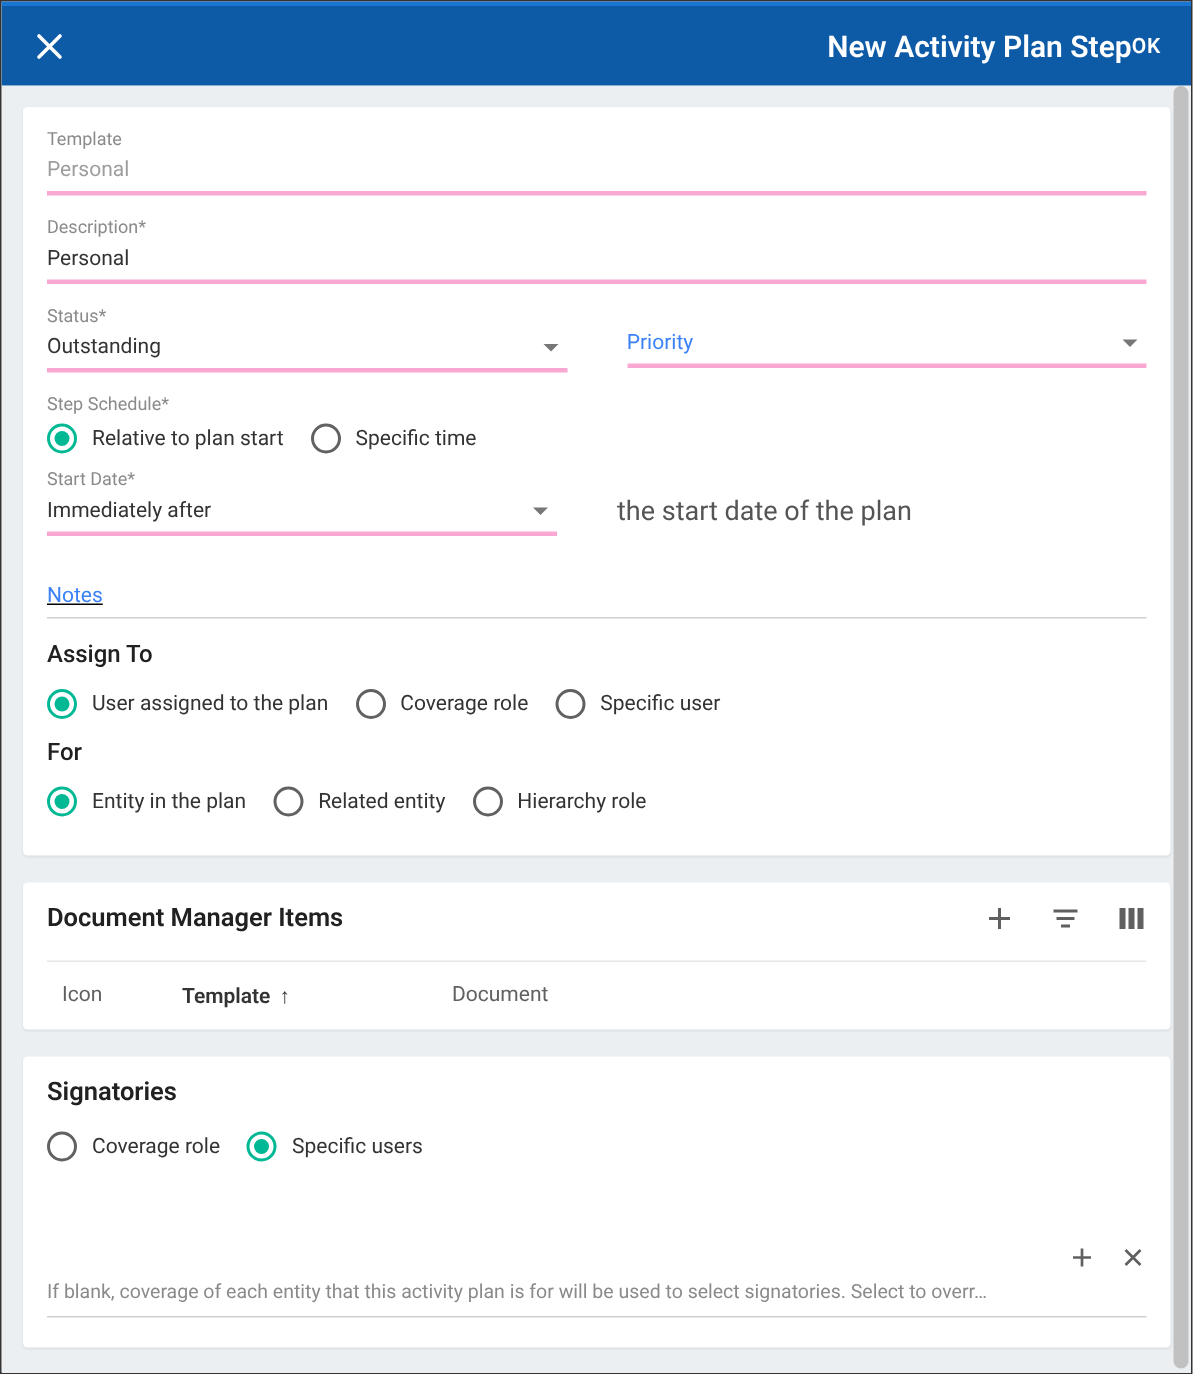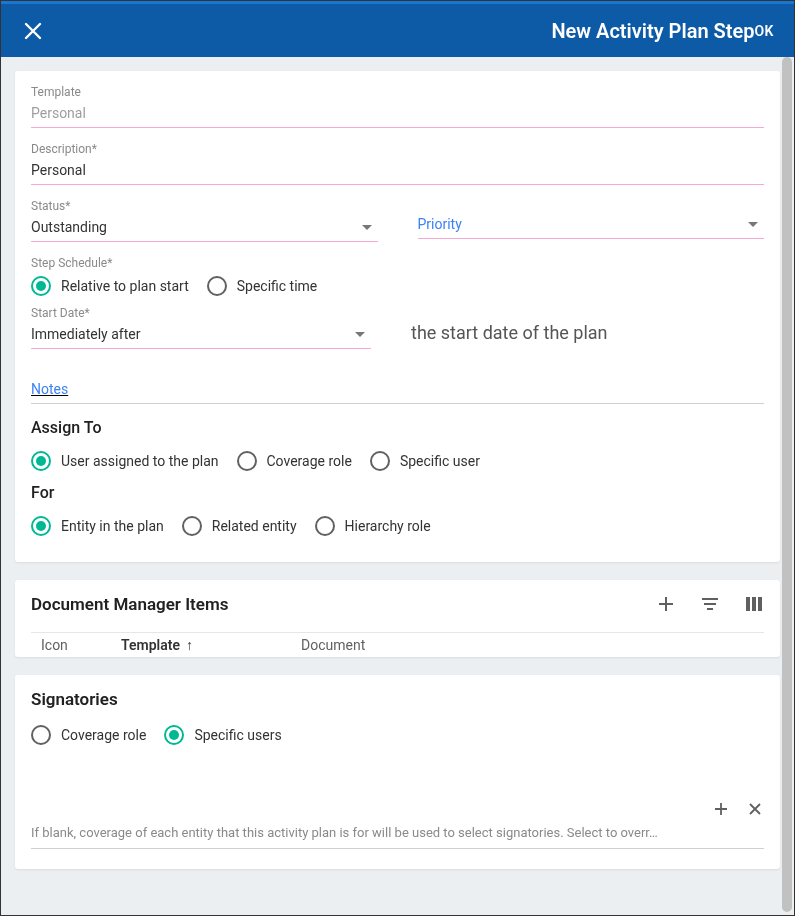--- a/index.html
+++ b/index.html
@@ -8,21 +8,21 @@
   .titlebar { background: #0d5aa7; height: 56px; display: flex; align-items: center; padding: 0 20px; border-top: 3px solid #1976d2;}
   .titlebar .close { color: #fff; width: 24px; height: 24px; display:flex; align-items:center; justify-content:center; cursor:pointer; margin-right: 24px;}
   .titlebar .title { color: #fff; font-size: 20px; font-weight: 600; flex:1;text-align:right; }
   .titlebar .ok { color: #fff; font-size: 14px; font-weight: 600; cursor:pointer; letter-spacing: .5px;}
   .scroll-area { flex:1; background:#eceff1; padding: 14px; overflow-y:auto; position:relative;}
   .scrollbar { position:absolute; right:2px; top:0; width:10px; height:100%; }
   .scrollbar .thumb { background:#c1c1c1; border-radius:5px; width:100%; height:855px; }
   .card { background:#fff; border-radius:3px; padding: 14px 16px 20px; margin-bottom:18px; box-shadow: 0 1px 2px rgba(0,0,0,0.08);}
   .field { position:relative; margin-bottom: 14px; }
   .field .label { font-size: 12px; color: #8a8a8a; margin-bottom: 4px; display:block;}
-  .field .value-line { display:flex; align-items:center; border-bottom:1px solid #f9a8d4; padding: 2px 0 6px;}
+  .field .value-line { display:flex; align-items:center; border-bottom:3px solid #f9a8d4; padding: 2px 0 6px;}
   .field .value-line.muted .value { color:#9e9e9e; }
   .field .value { font-size: 14px; color:#333; flex:1;}
   .field .placeholder { color:#3b82f6;}
   .caret { width:0;height:0;border-left:5px solid transparent;border-right:5px solid transparent;border-top:5px solid #777; margin-right:6px;}
   .row { display:flex; gap: 40px; }
   .row > .field { flex:1; }
   .section-title { font-size: 16px; font-weight:500; color:#212121; margin: 12px 0 14px;}
   .section-title.big { font-size:17px; font-weight:600; margin-top:0;}
   .radio-row { display:flex; align-items:center; gap: 18px; margin-bottom:6px;}
   .radio { display:flex; align-items:center; gap:10px; cursor:pointer;}
@@ -30,21 +30,21 @@
   .radio.selected .circle { border-color:#00b894;}
   .radio.selected .circle::after { content:""; width:10px; height:10px; border-radius:50%; background:#00b894;}
   .radio .rlabel { font-size:14px; color:#333;}
   .static-text { font-size:18px; color:#555; padding-top:4px; align-self: end;}
   .side-by { display:flex; gap:40px; align-items:flex-end;}
   .side-by .field{flex:0 0 340px;}
   .dm-header { display:flex; align-items:center; margin-bottom:18px;}
   .dm-header .section-title { flex:1; margin:0;}
   .dm-actions { display:flex; gap:24px; align-items:center;}
   .dm-actions .icon { width:20px; height:20px; color:#606060; cursor:pointer; display:flex; align-items:center; justify-content:center;}
-  .table-head { display:flex; padding:4px 0; border-top:1px solid #e6e6e6; color:#616161; font-size:14px;}
+  .table-head { display:flex; padding:14px 0; border-top:1px solid #e6e6e6; color:#616161; font-size:14px;}
   .th { }
   .th.icon-col { width:90px; padding-left:10px;}
   .th.template-col { width:180px; font-weight:600; color:#333; display:flex; align-items:center; gap:6px;}
   .th.doc-col { width:190px;}
   .th.att-col { flex:1;}
   .arrow-up { font-size:14px; color:#333;}
   .sig-help { font-size:13px; color:#8a8a8a; flex:1; white-space:nowrap; overflow:hidden; text-overflow:ellipsis;margin-top:48px;}
   .sig-footer { display:flex; align-items:center; gap:16px; border-bottom:1px solid #d0d0d0; padding:4px 0 8px; margin-top:28px;}
   .sig-footer .icon { width:18px; height:18px; color:#606060; cursor:pointer; display:flex; align-items:center; justify-content:center;}
   .notes-field .value-line { border-bottom:1px solid #d0d0d0; padding-bottom: 6px;}

